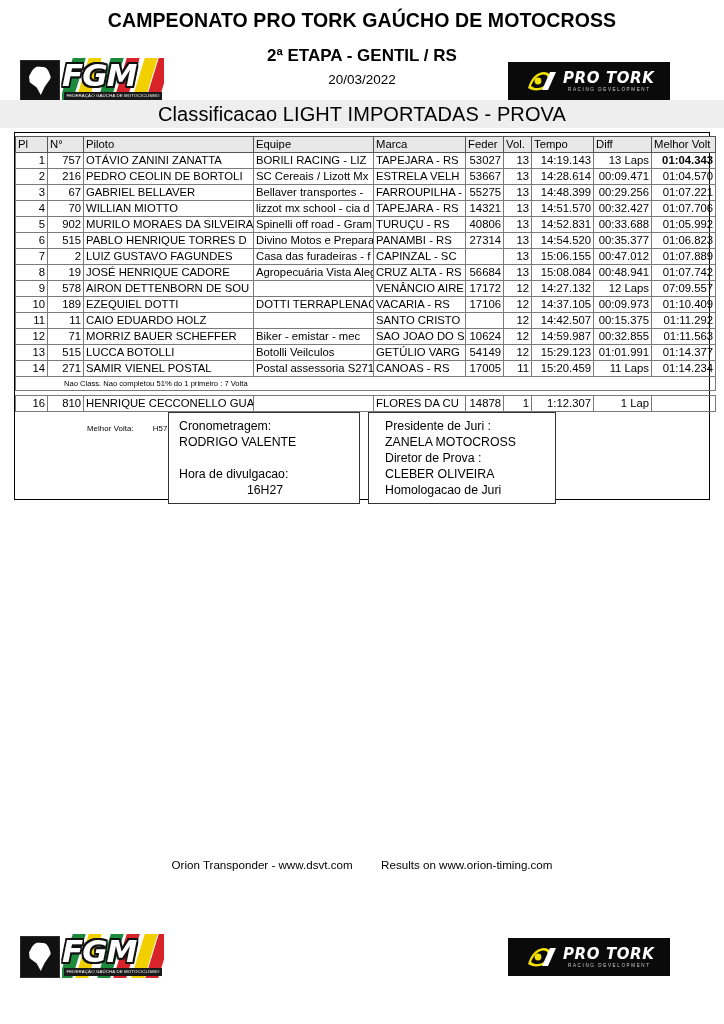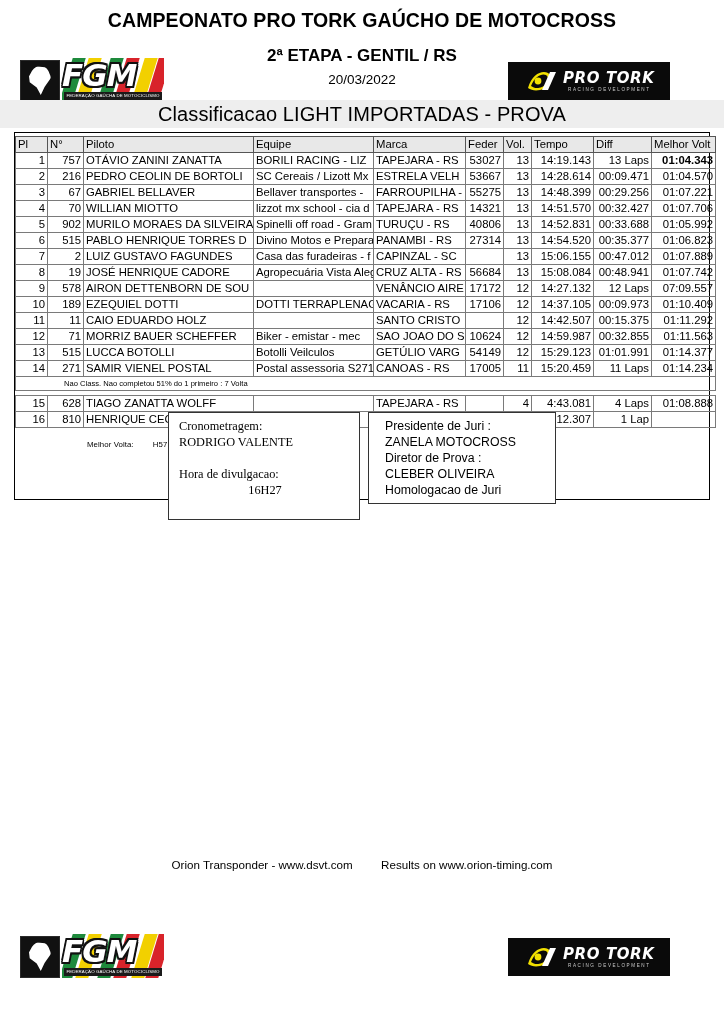--- a/index.html
+++ b/index.html
@@ -231,21 +231,21 @@
     gap: 8px;
   }
   .sig-box {
     border: 1px solid #333;
     box-sizing: border-box;
     padding: 5px 8px 5px 10px;
     font-size: 12.3px;
     line-height: 16px;
     background: #fff;
   }
-  .sig-box.left { width: 192px; height: 108px; font-family: Liberation Serif, serif; }
+  .sig-box.left { width: 192px; height: 92px; }
   .sig-box.right { width: 188px; height: 92px; padding-left: 16px; }
   .sig-box .gap { height: 16px; }
   .sig-box .centered { text-align: center; }
 
   
   .footer-note {
     position: absolute;
     left: 0; top: 858px;
     width: 724px;
     text-align: center;
@@ -485,32 +485,20 @@
           <td class="num">11 Laps</td>
           <td class="num">01:14.234</td>
         </tr>
         <tr class="note-row">
           <td colspan="10">Nao Class. Nao completou 51% do 1 primeiro : 7 Volta</td>
         </tr>
         <tr class="spacer-row">
           <td colspan="10"></td>
         </tr>
         <tr>
-          <td class="num">15</td>
-          <td class="num">628</td>
-          <td class="txt">TIAGO ZANATTA WOLFF</td>
-          <td class="txt"></td>
-          <td class="txt">TAPEJARA - RS</td>
-          <td class="num"></td>
-          <td class="num">4</td>
-          <td class="num">4:43.081</td>
-          <td class="num">4 Laps</td>
-          <td class="num">01:08.888</td>
-        </tr>
-        <tr>
           <td class="num">16</td>
           <td class="num">810</td>
           <td class="txt">HENRIQUE CECCONELLO GUA</td>
           <td class="txt"></td>
           <td class="txt">FLORES DA CU</td>
           <td class="num">14878</td>
           <td class="num">1</td>
           <td class="num">1:12.307</td>
           <td class="num">1 Lap</td>
           <td class="num"></td>

